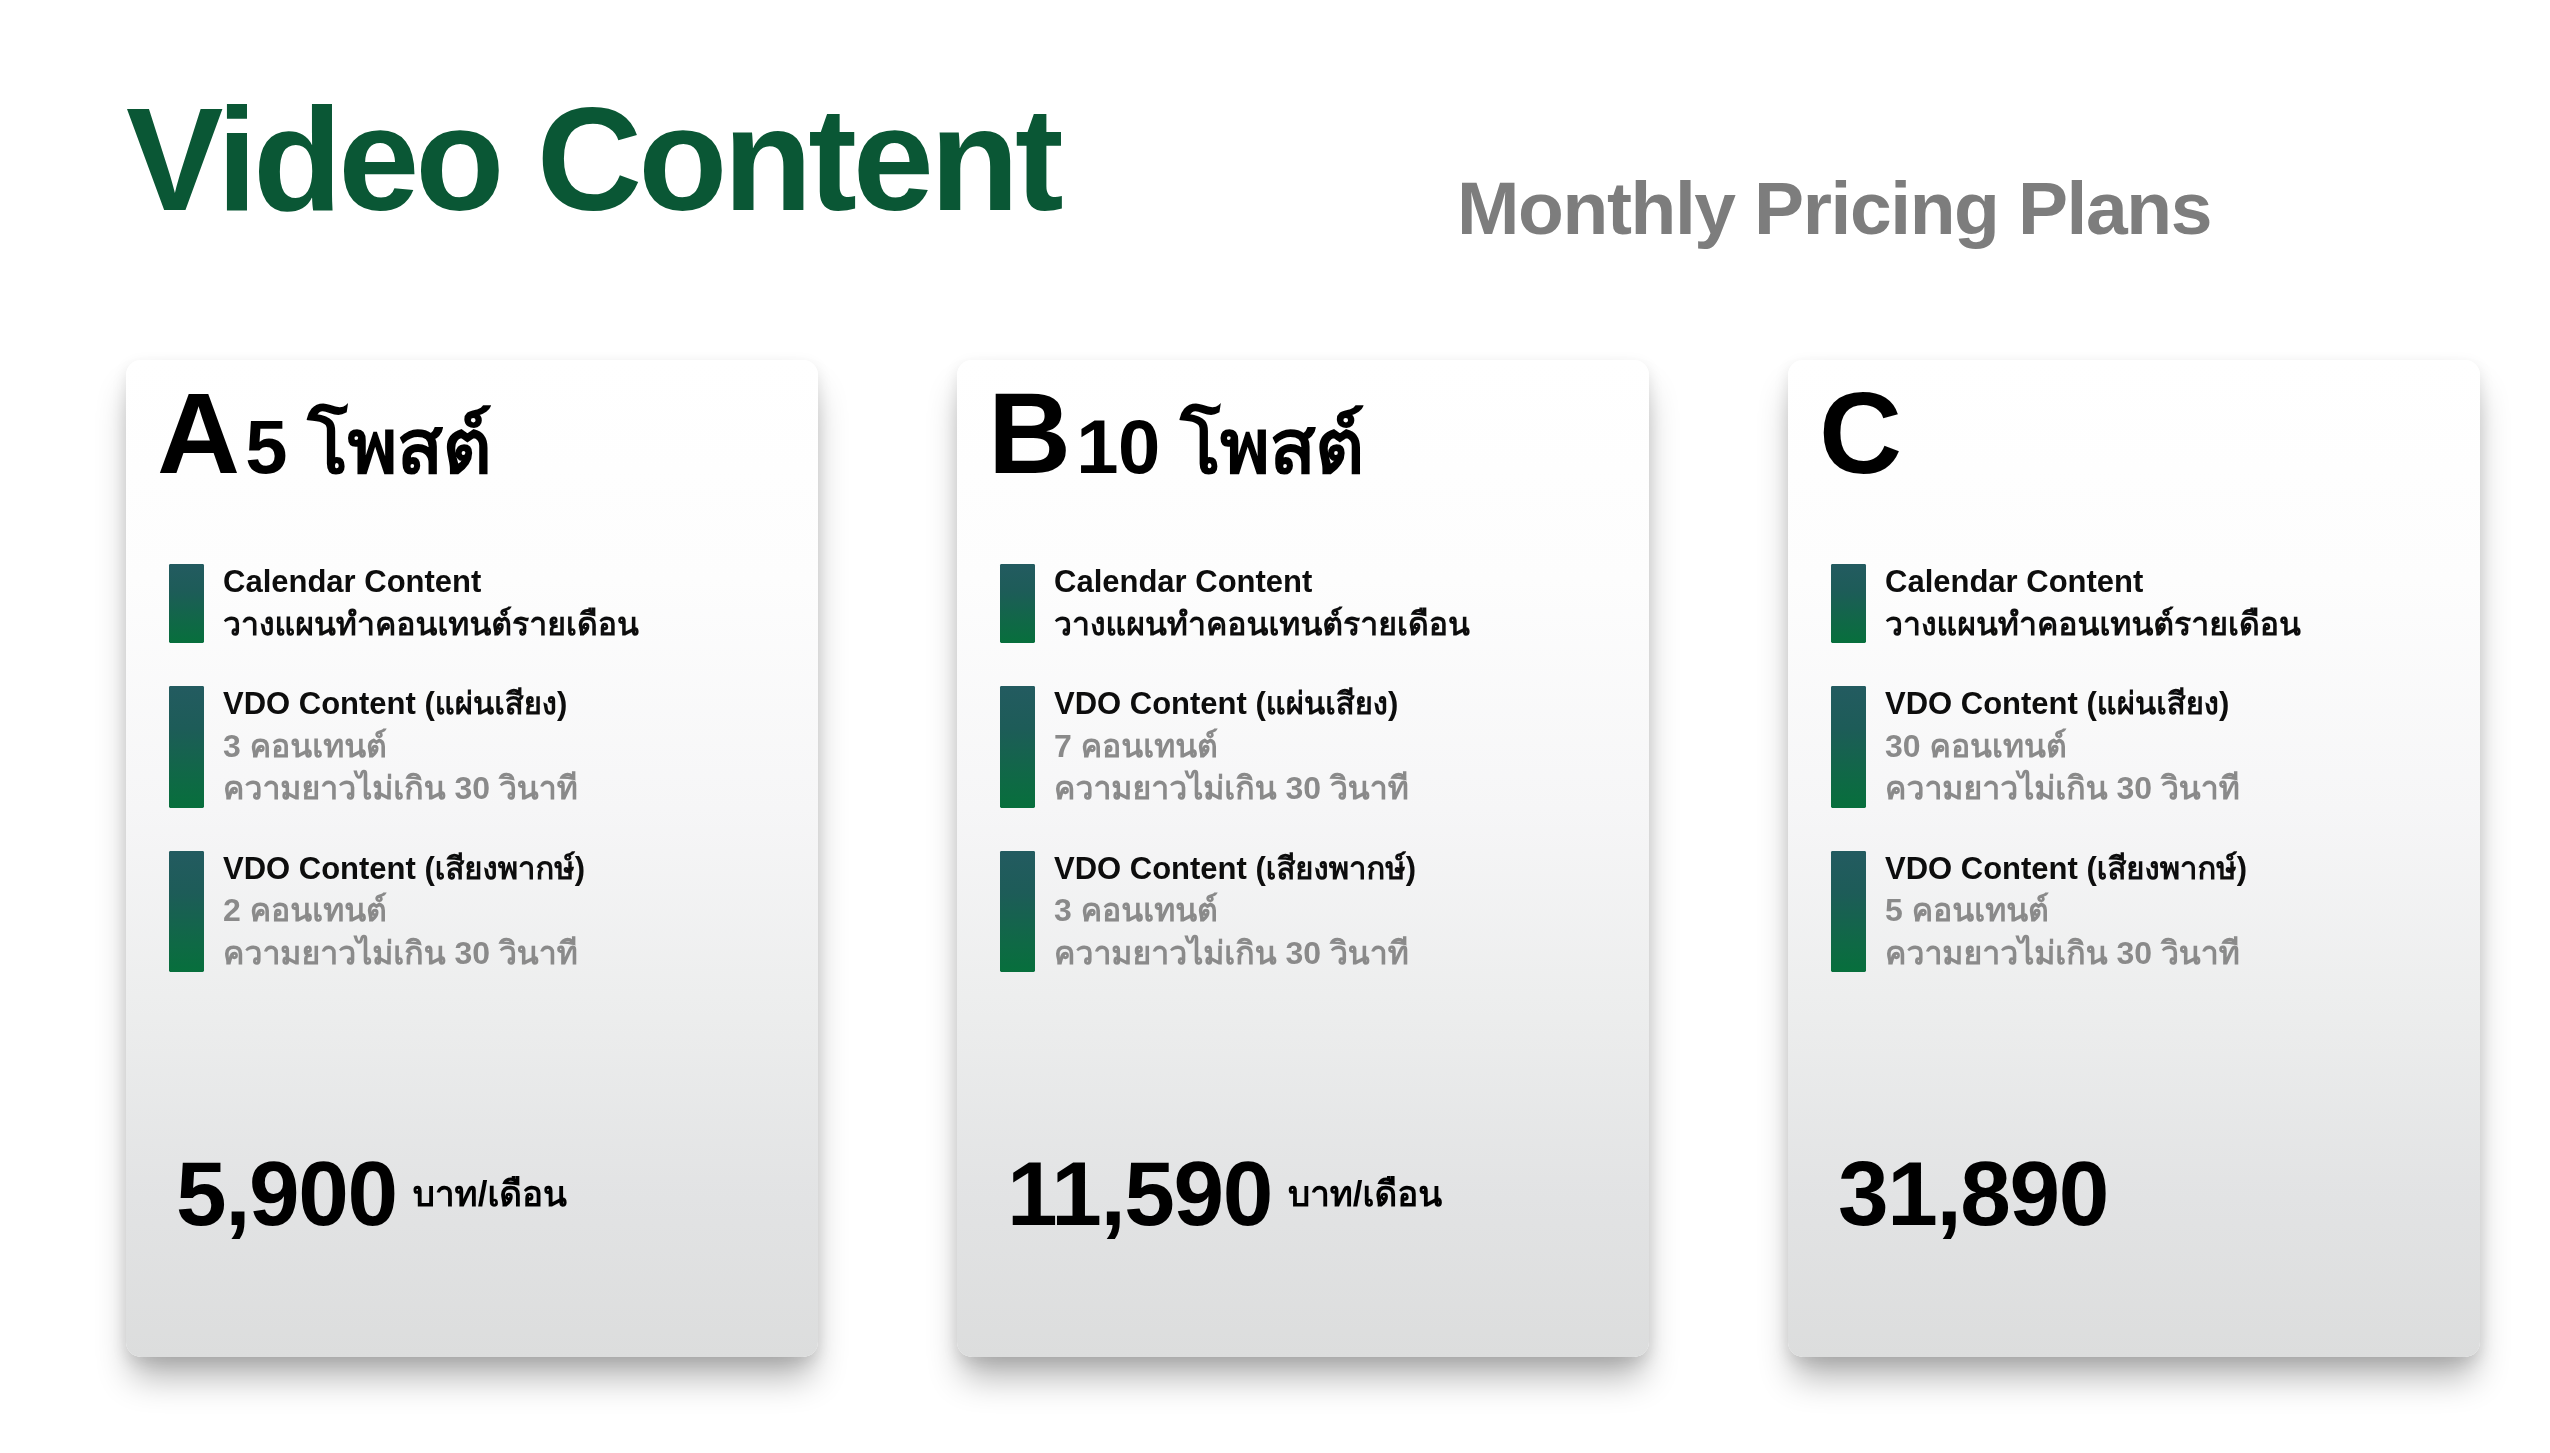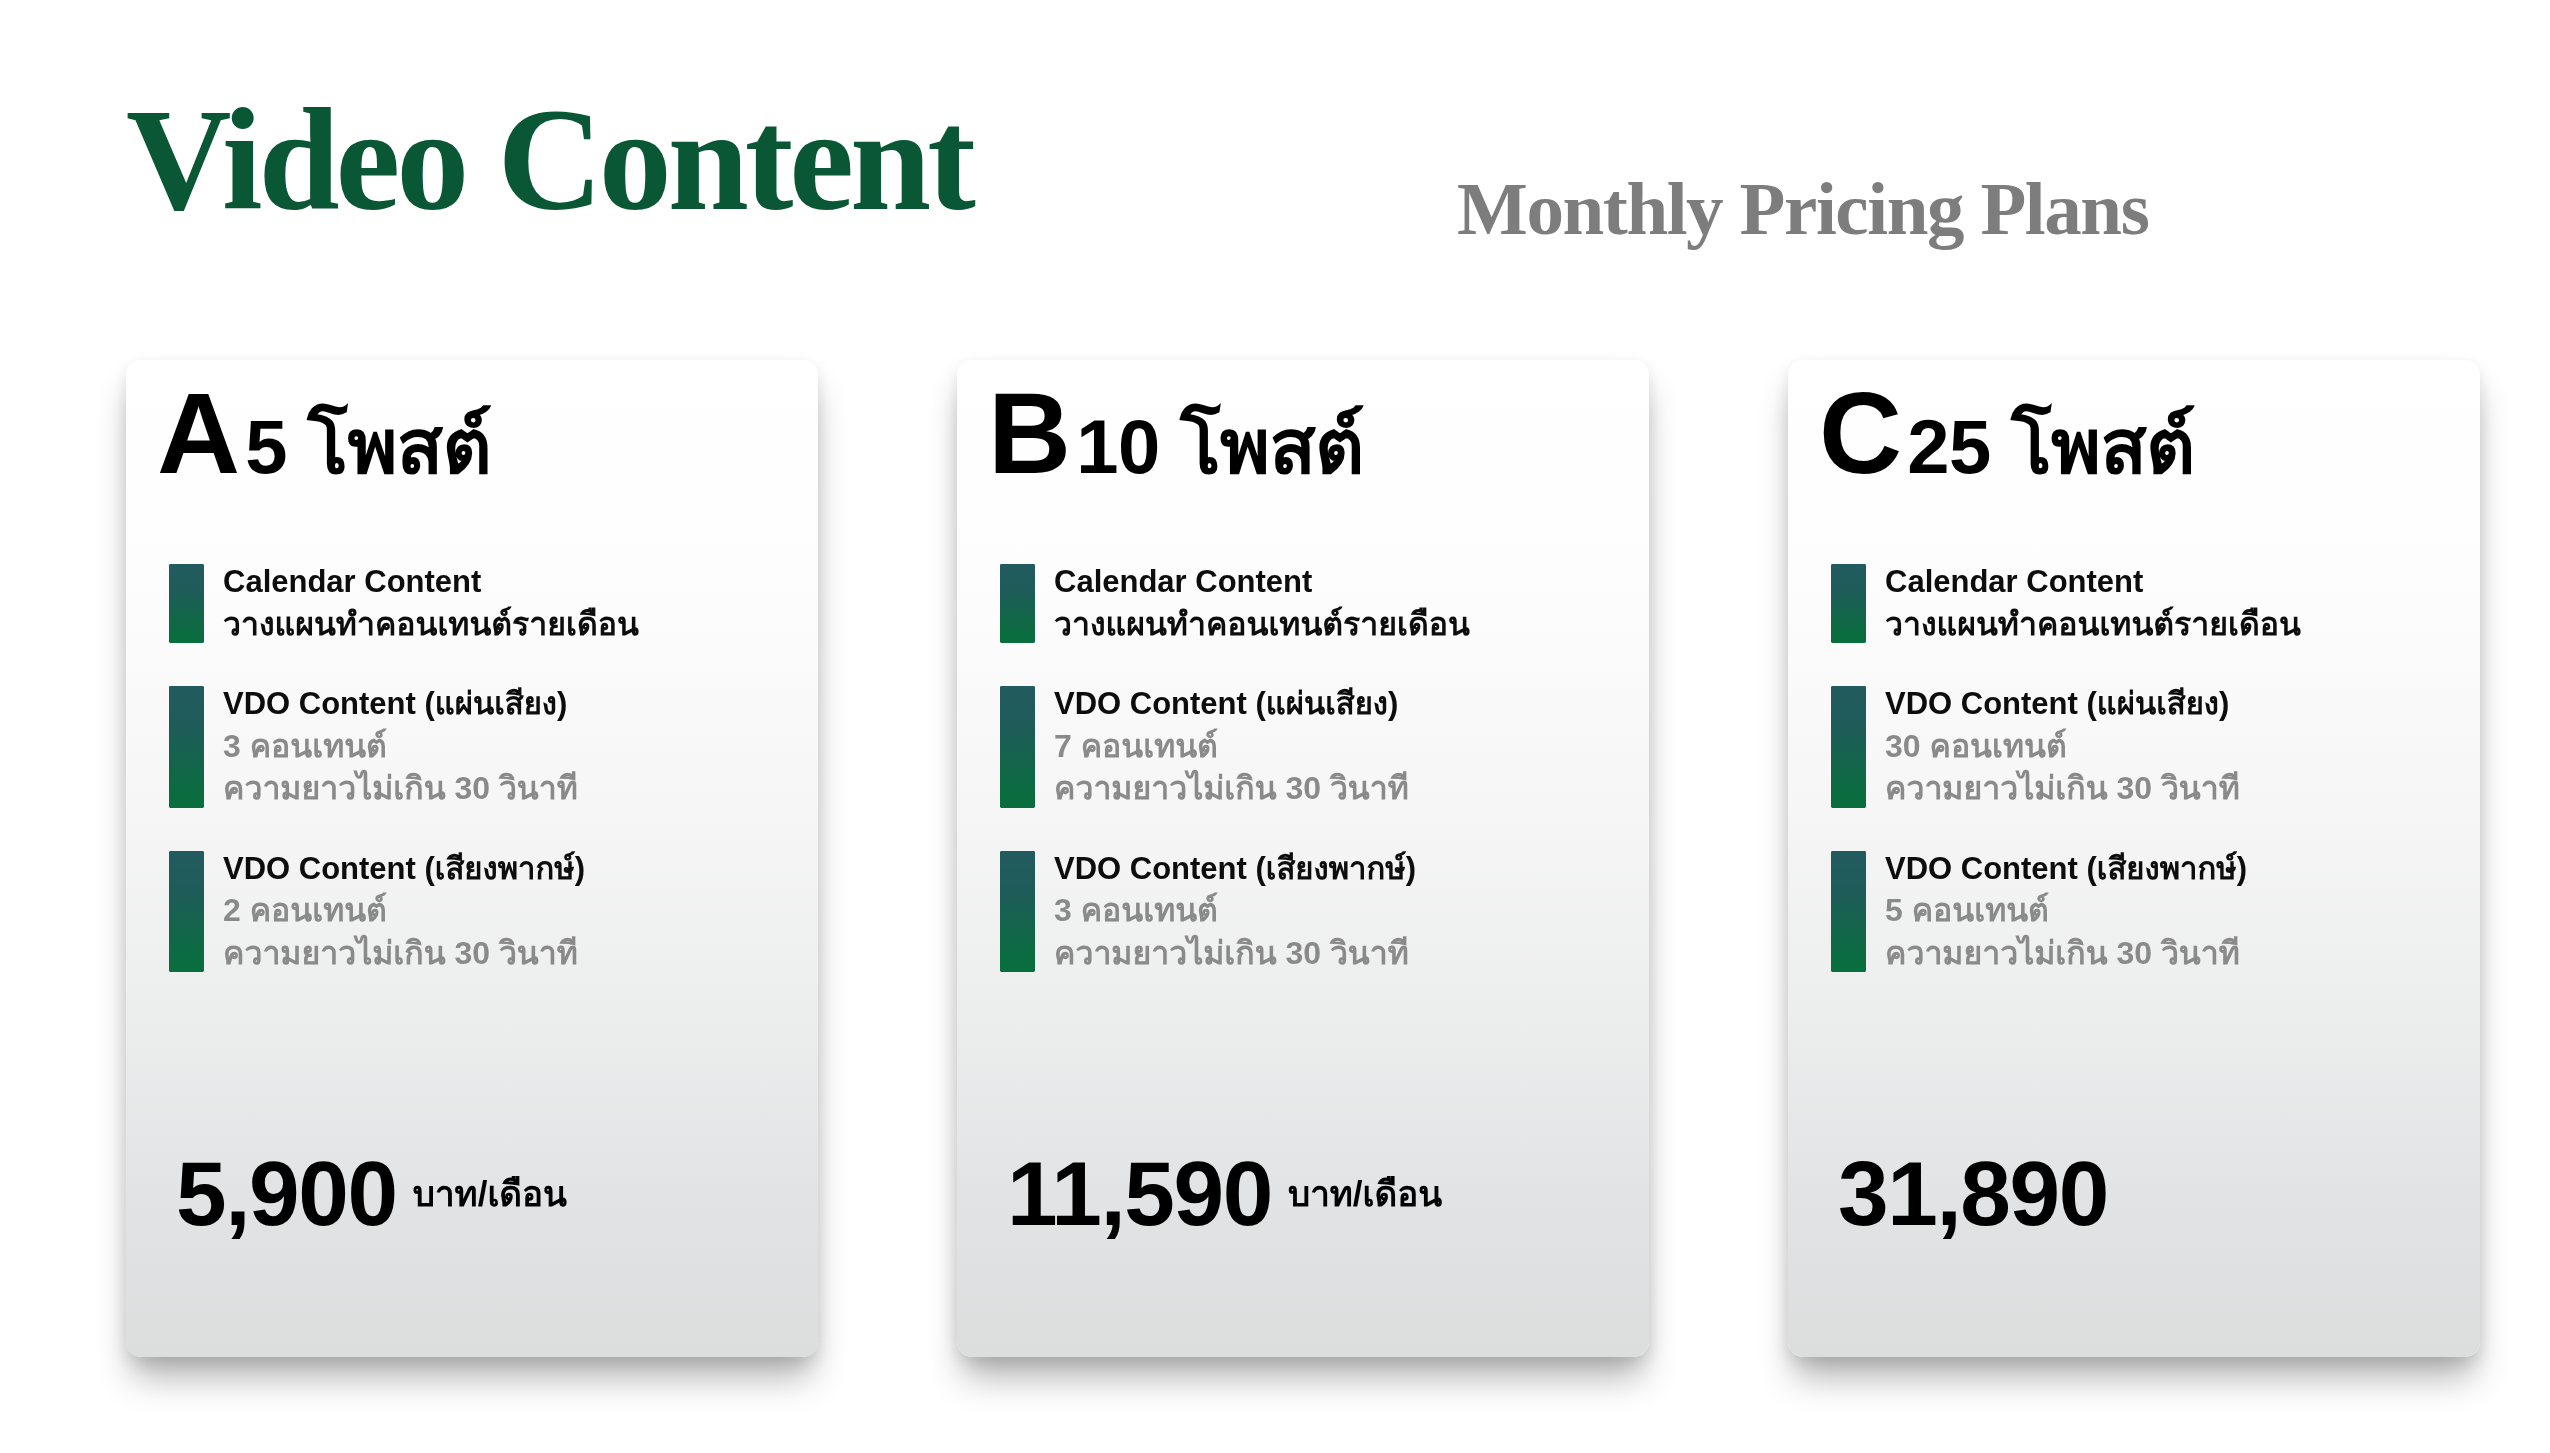--- a/index.html
+++ b/index.html
@@ -16,21 +16,20 @@
     -webkit-font-smoothing: antialiased;
   }
 
   
   .header {
     position: absolute;
     left: 0;
     top: 0;
     width: 2550px;
     height: 319px;
-    font-family: Liberation Serif, serif;
   }
   .title-main {
     position: absolute;
     left: 126px;
     top: 87px;
     font-size: 146px;
     font-weight: 700;
     letter-spacing: -4.1px;
     color: #0a5735;
     line-height: 1;
@@ -246,21 +245,20 @@
     </div>
     <div class="price-row">
       <span class="price-amount">11,590</span>
       <span class="price-unit">บาท/เดือน</span>
     </div>
   </div>
 
   <div class="card card-c">
     <div class="card-head">
       <span class="card-letter">C</span>
-      <span class="card-posts">25 โพสต์</span>
     </div>
     <div class="features">
       <div class="feature">
         <div class="feature-bar"></div>
         <div class="feature-text">
           <div class="feature-title">Calendar Content</div>
           <div class="feature-line" style="color:#0d0d0d;">วางแผนทำคอนเทนต์รายเดือน</div>
         </div>
       </div>
       <div class="feature">

